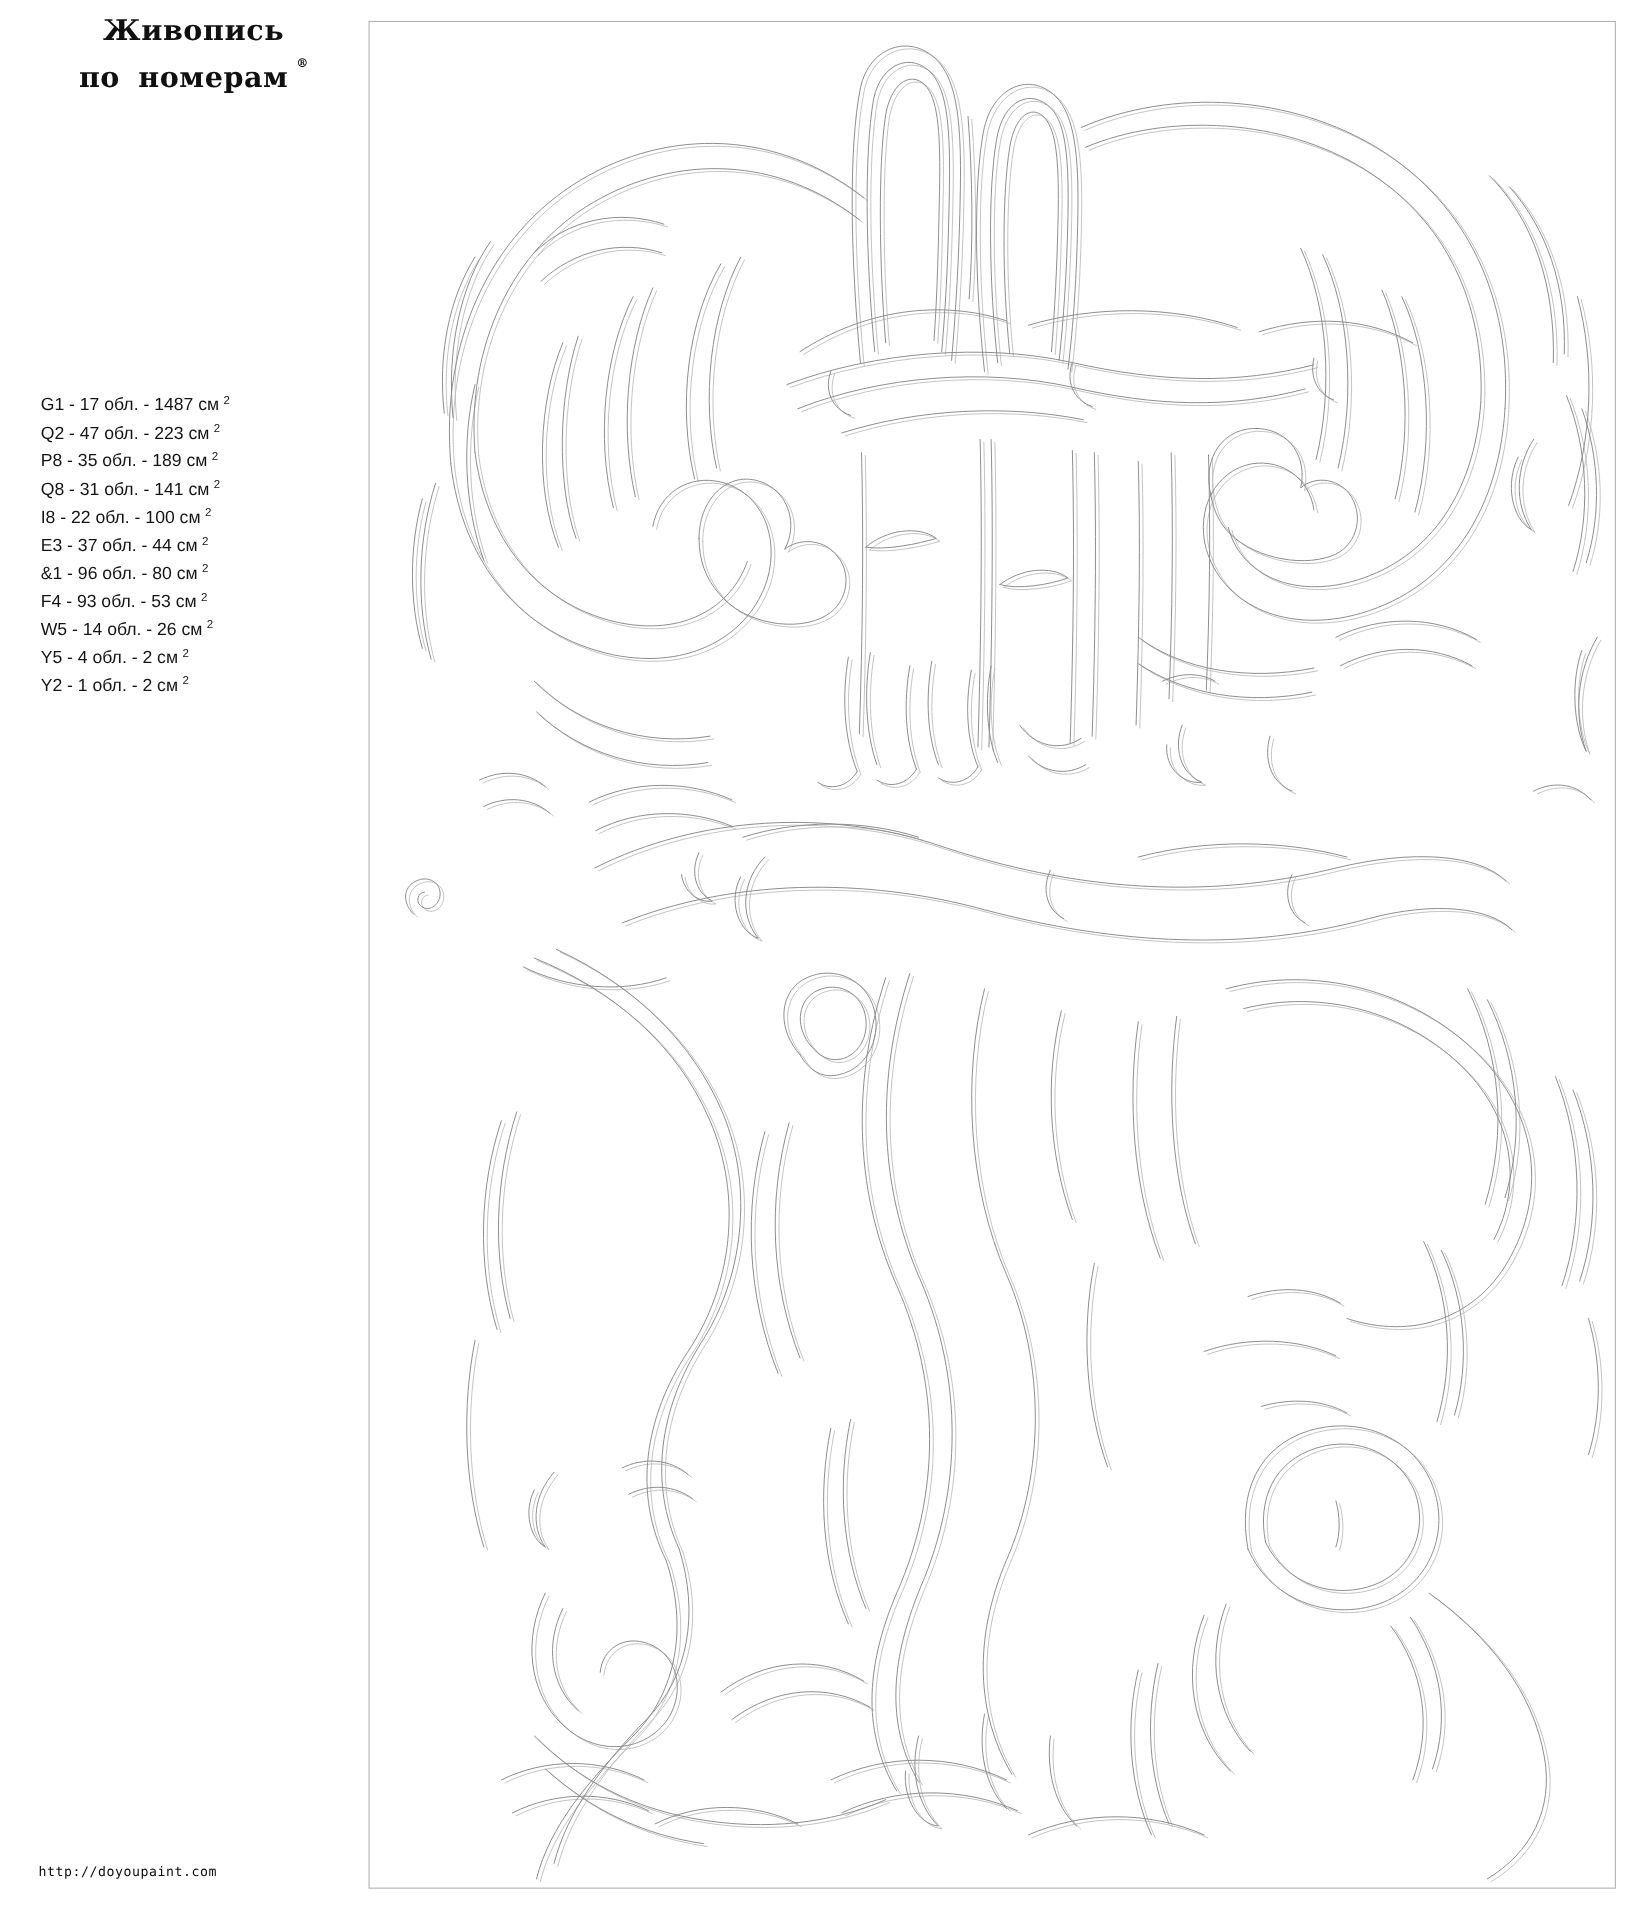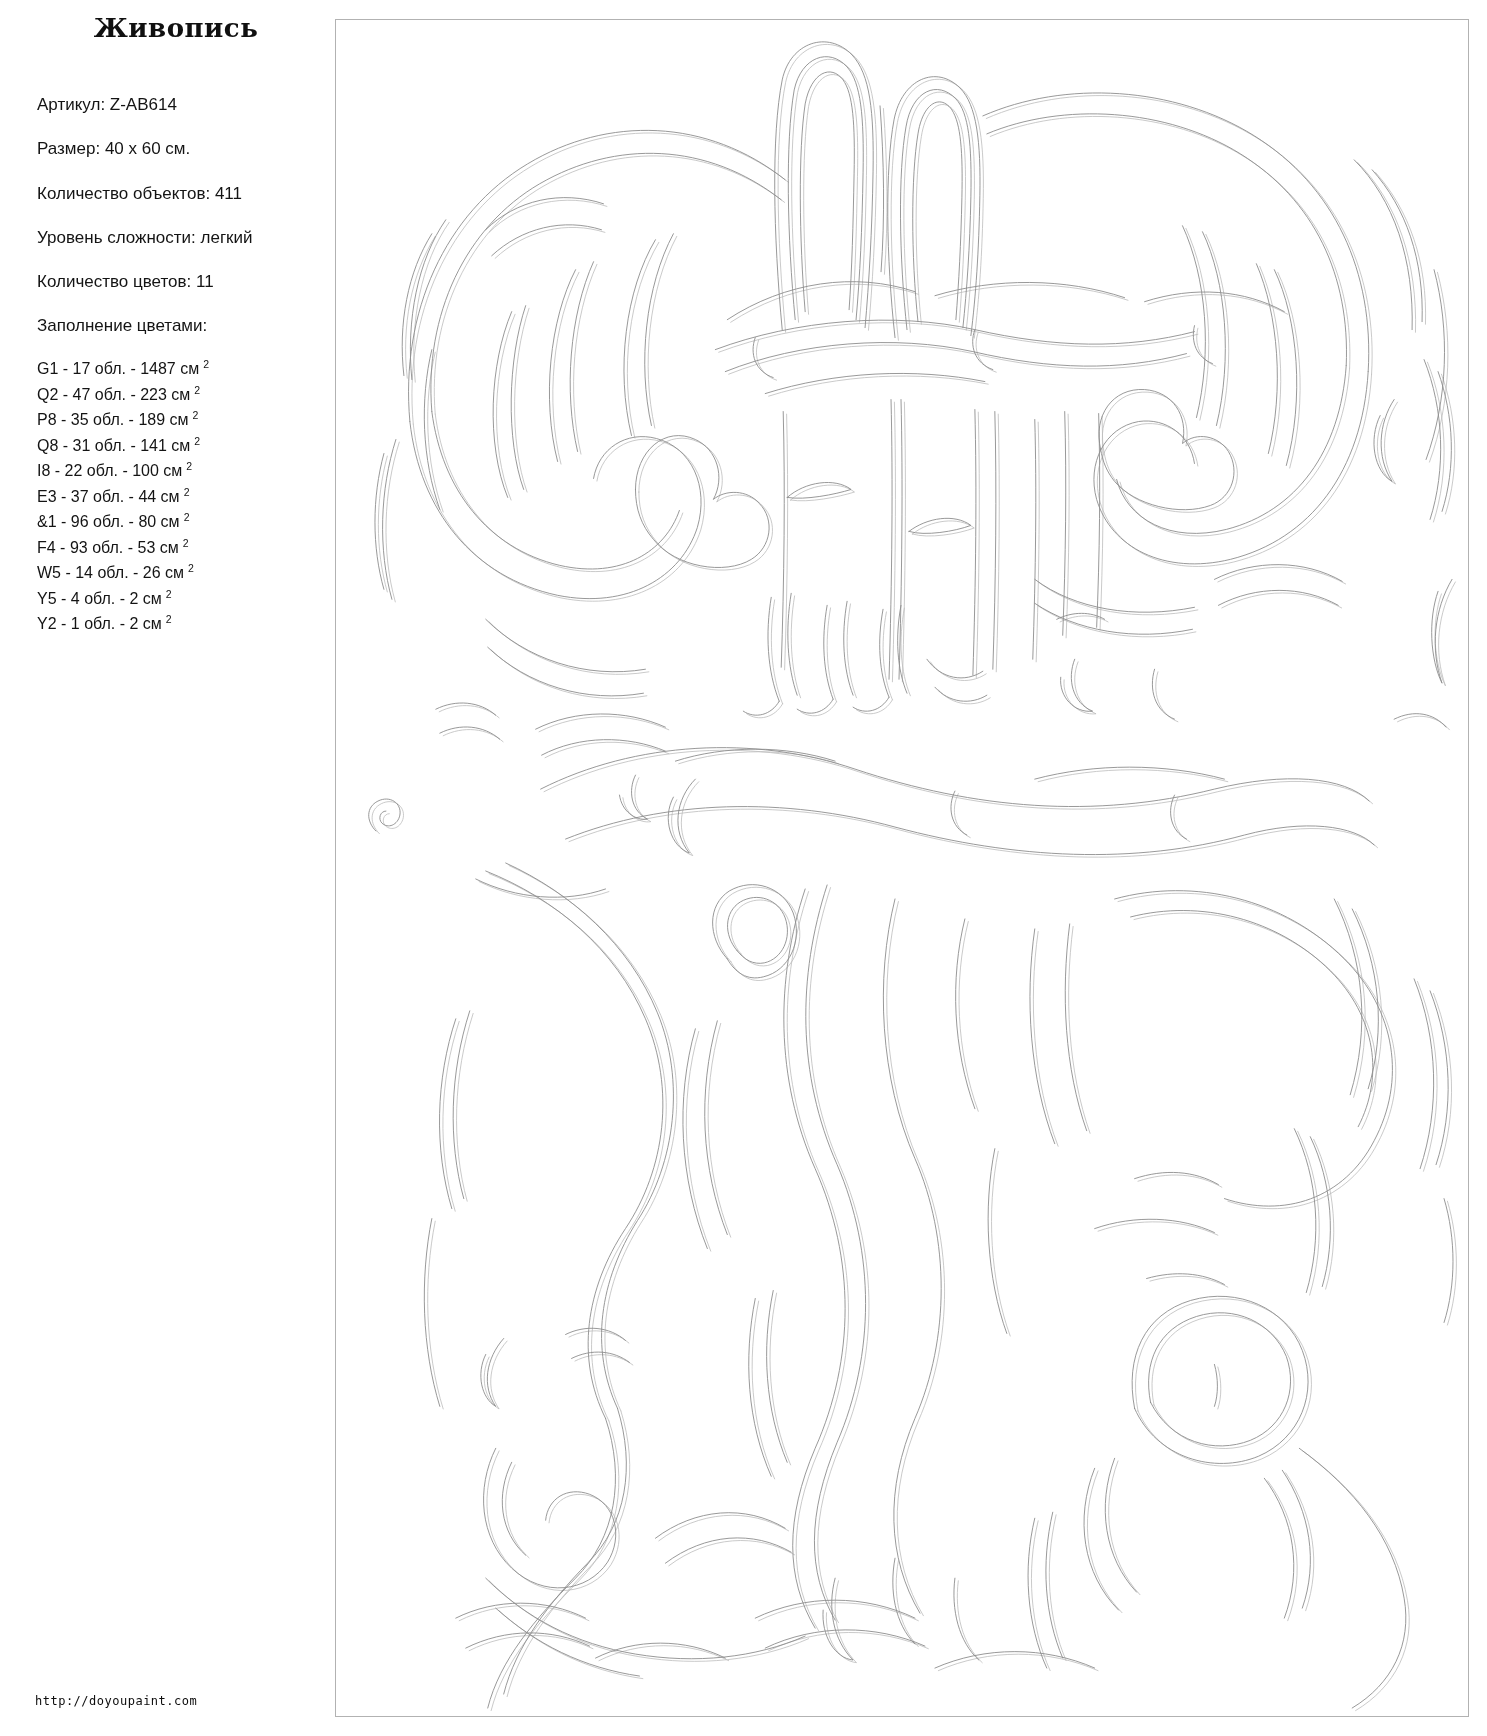--- a/index.html
+++ b/index.html
@@ -77,30 +77,23 @@
     stroke:var(--echo);
     stroke-width:0.8;
   }
 </style>
 </head>
 <body>
 
 <div class="sidebar">
   <div class="logo">
     <div class="l1">Живопись</div>
+    <div class="l2"><span>по номерам</span><span class="reg">®</span></div>
   </div>
 
-  <div class="info">
-      <div class="info-line">Артикул: Z-AB614</div>
-      <div class="info-line">Размер: 40 x 60 см.</div>
-      <div class="info-line">Количество объектов: 411</div>
-      <div class="info-line">Уровень сложности: легкий</div>
-      <div class="info-line">Количество цветов: 11</div>
-      <div class="info-line">Заполнение цветами:</div>
-    </div>
 
   <div class="colors">
       <div class="color-line"><span>G1 - 17 обл. - 1487 см</span><sup>2</sup></div>
       <div class="color-line"><span>Q2 - 47 обл. - 223 см</span><sup>2</sup></div>
       <div class="color-line"><span>P8 - 35 обл. - 189 см</span><sup>2</sup></div>
       <div class="color-line"><span>Q8 - 31 обл. - 141 см</span><sup>2</sup></div>
       <div class="color-line"><span>I8 - 22 обл. - 100 см</span><sup>2</sup></div>
       <div class="color-line"><span>E3 - 37 обл. - 44 см</span><sup>2</sup></div>
       <div class="color-line"><span>&amp;1 - 96 обл. - 80 см</span><sup>2</sup></div>
       <div class="color-line"><span>F4 - 93 обл. - 53 см</span><sup>2</sup></div>

